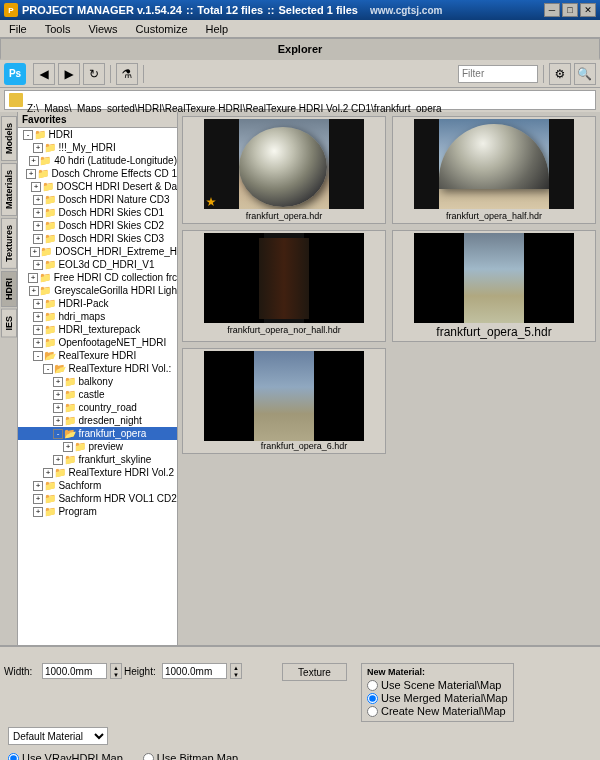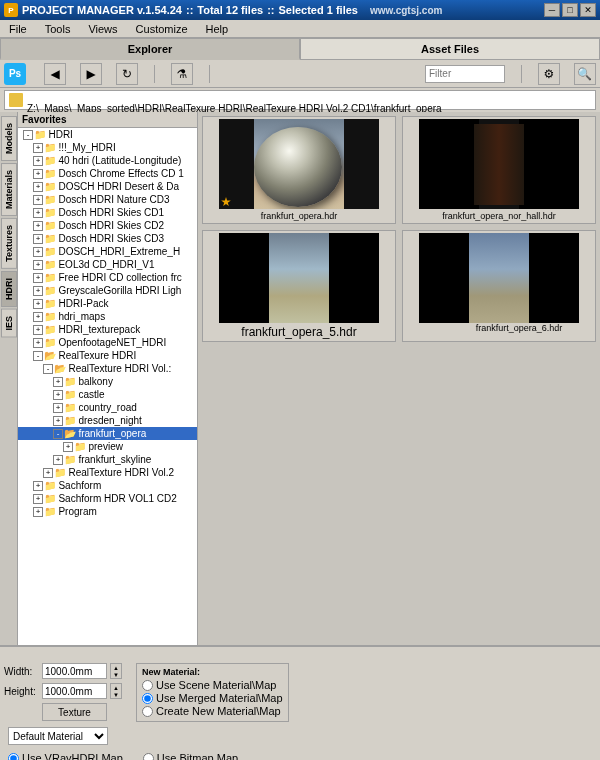--- a/index.html
+++ b/index.html
@@ -100,21 +100,21 @@
       background: #e0ddd5;
     }
 
     
     .toolbar {
       height: 28px;
       background: #d4d0c8;
       display: flex;
       align-items: center;
       padding: 2px 4px;
-      gap: 14px;
+      gap: 3px;
       border-bottom: 1px solid #a0a0a0;
     }
     .toolbar-btn {
       width: 22px;
       height: 22px;
       background: #d4d0c8;
       border: 1px solid #a0a0a0;
       display: flex;
       align-items: center;
       justify-content: center;
@@ -192,21 +192,21 @@
       color: #000;
       background: #d4d0c8;
       border: 1px solid #a0a0a0;
       width: 16px;
       text-align: center;
     }
     .side-tab.active { background: #b0ada5; }
 
     
     .file-tree {
-      width: 180px;
+      width: 160px;
       background: white;
       border-right: 1px solid #a0a0a0;
       overflow-y: auto;
       overflow-x: hidden;
       font-size: 10px;
     }
     .tree-header {
       background: #d4d0c8;
       padding: 2px 4px;
       font-weight: bold;
@@ -418,23 +418,20 @@
   <span class="menu-item">File</span>
   <span class="menu-item">Tools</span>
   <span class="menu-item">Views</span>
   <span class="menu-item">Customize</span>
   <span class="menu-item">Help</span>
 </div>
 
 <div class="tab-bar">
   <div class="tab active">
     <span>Explorer</span>
-  </div>
-  <div class="tab inactive">
-    <span>Asset Files</span>
   </div>
 </div>
 
 <div class="toolbar">
   <div class="ps-logo">Ps</div>
   <div class="toolbar-btn">◀</div>
   <div class="toolbar-btn">▶</div>
   <div class="toolbar-btn">↻</div>
   <div class="toolbar-sep"></div>
   <div class="toolbar-btn">⚗</div>
@@ -657,20 +654,29 @@
 
         <div style="position:absolute; top:8px; left:35px; width:88px; height:80px; border-radius:50%; background: radial-gradient(circle at 40% 30%, #f8f8f0, #c0c0b0, #808070, #404040, #101010); box-shadow: 3px 3px 8px rgba(0,0,0,0.6);"></div>
 
         <div style="position:absolute; top:0; left:0; width:35px; height:100%; background:#111;"></div>
         <div style="position:absolute; top:0; right:0; width:35px; height:100%; background:#111;"></div>
         <div class="star-icon"></div>
       </div>
       <div class="thumb-label">frankfurt_opera.hdr</div>
     </div>
 
+    <div class="thumb-item">
+      <div class="thumb-img" style="background: linear-gradient(to bottom, #6080a0 0%, #90a8c0 30%, #b0c8d8 55%, #c8b898 80%, #d8c8a8 100%); position:relative;">
+
+        <div style="position:absolute; top:5px; left:25px; width:110px; height:65px; border-radius:55px 55px 0 0; background: radial-gradient(circle at 40% 30%, #f0f0e8, #b0b0a0, #686860, #303030); box-shadow: 3px 3px 8px rgba(0,0,0,0.5);"></div>
+        <div style="position:absolute; top:0; left:0; width:25px; height:100%; background:#111;"></div>
+        <div style="position:absolute; top:0; right:0; width:25px; height:100%; background:#111;"></div>
+      </div>
+      <div class="thumb-label">frankfurt_opera_half.hdr</div>
+    </div>
 
 
     <div class="thumb-item">
       <div class="thumb-img" style="position:relative; background:#111; overflow:hidden;">
         <div style="position:absolute; top:0; left:0; width:60px; height:100%; background:#000;"></div>
         <div style="position:absolute; top:0; right:0; width:60px; height:100%; background:#000;"></div>
         <div style="position:absolute; top:5%; left:55px; right:55px; height:90%; background: linear-gradient(to right, #201810, #402010, #201810);"></div>
       </div>
       <div class="thumb-label">frankfurt_opera_nor_hall.hdr</div>
     </div>
@@ -693,21 +699,21 @@
       <div class="thumb-label" style="font-size:9px;text-align:center;margin-top:0;padding-left:40px;">frankfurt_opera_6.hdr</div>
     </div>
 
   </div>
 </div>
 
 <div class="bottom-panel">
   <div class="bottom-row">
 
 
-    <div style="display:flex; flex-direction:column; gap:2px; margin-top:12px;">
+    <div style="display:flex; flex-direction:row; gap:2px; margin-top:12px;">
       <div class="size-row">
         <span class="size-label">Width:</span>
         <input class="size-input" type="text" value="1000.0mm" style="">
         <div class="size-spin">
           <div class="spin-up">▲</div>
           <div class="spin-down">▼</div>
         </div>
       </div>
       <div class="size-row">
         <span class="size-label">Height:</span>

